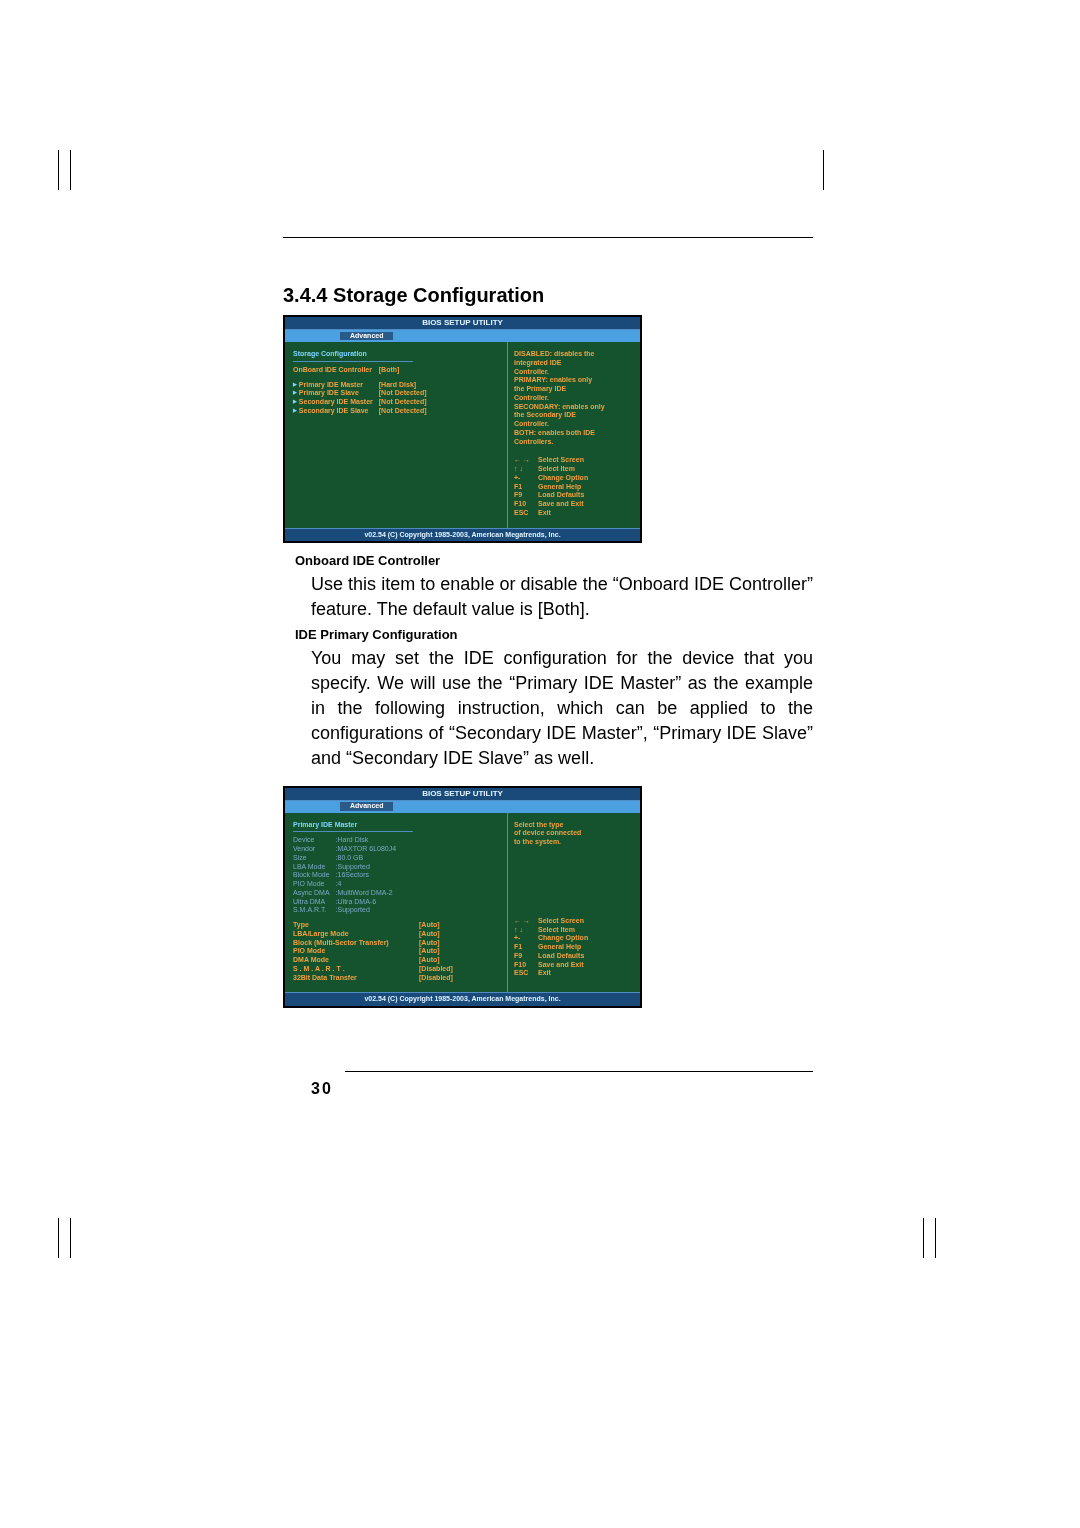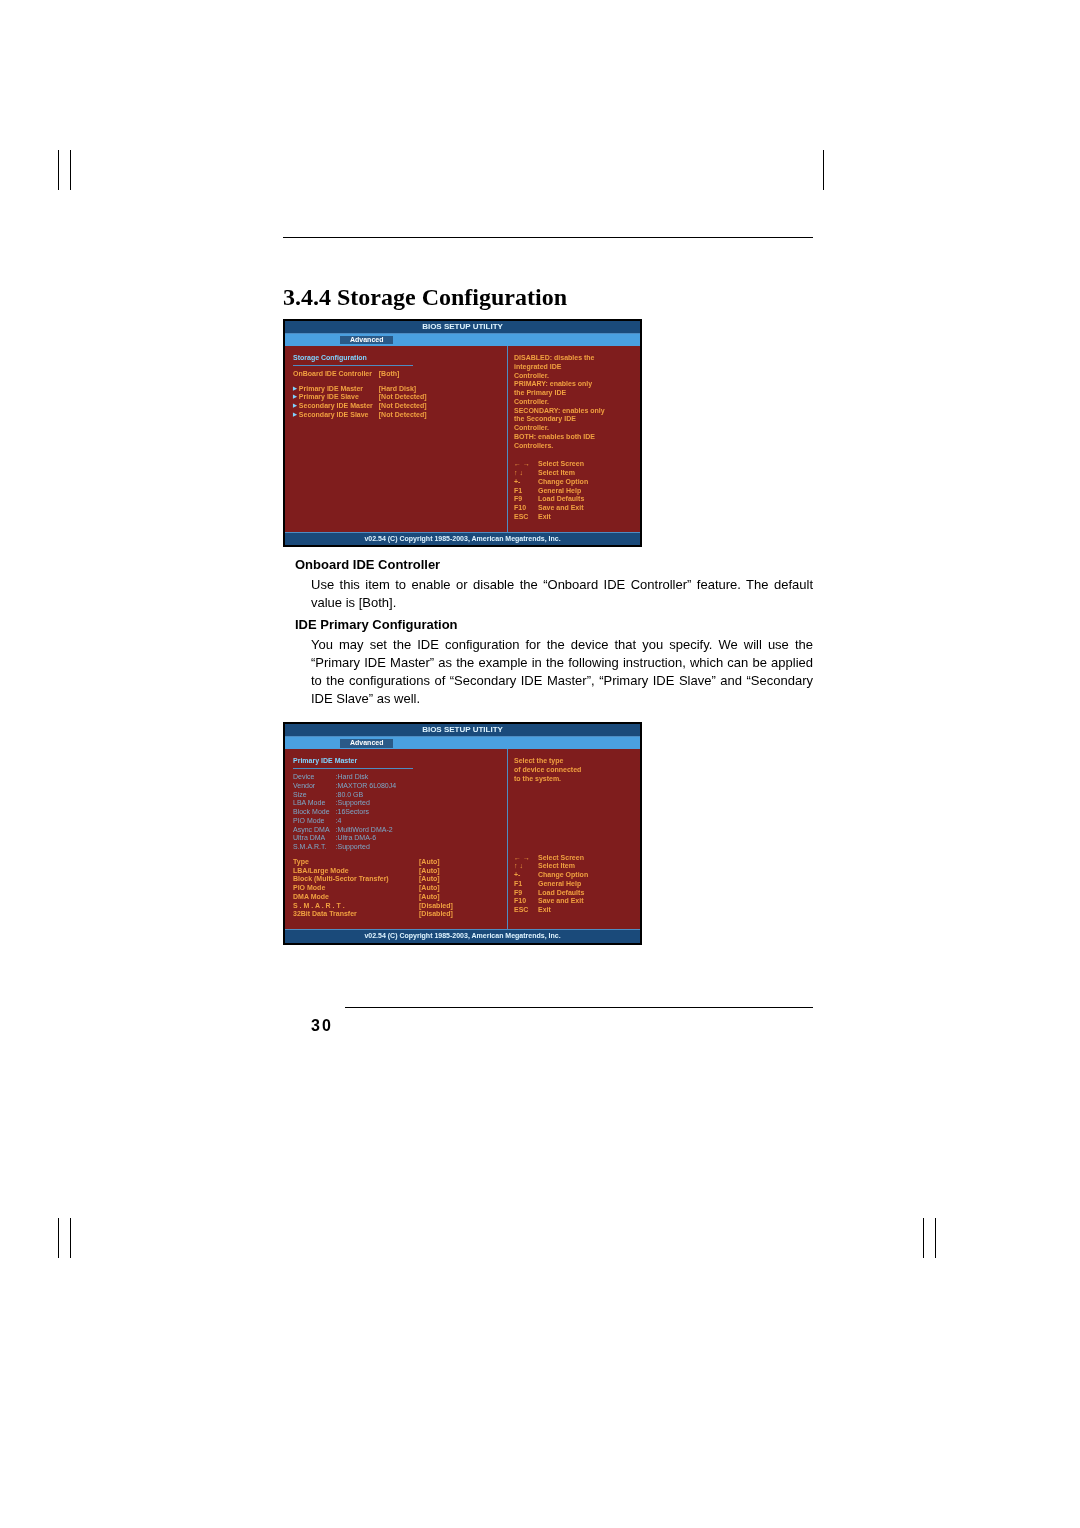--- a/index.html
+++ b/index.html
@@ -39,31 +39,31 @@
     width: 530px;
   }
 
   .hr-top {
     border: none;
     border-top: 1px solid #000;
     margin: 0 0 46px 0;
   }
 
   .section-title {
-    font-family: Liberation Serif, serif;
-    font-weight: bold;
-    font-size: 24px;
+    font-family: Liberation Sans, sans-serif;
+    font-weight: bold;
+    font-size: 20px;
     margin: 0 0 8px 0;
   }
 
   
   .bios {
     width: 355px;
     border: 2px solid #000;
-    background: #7f1d1d; 
+    background: #14532d; 
     font-family: "Trebuchet MS", Arial, sans-serif;
     font-size: 7px;
     line-height: 1.25;
     color: #5fbfe6;
     margin-bottom: 10px;
   }
   .bios-title {
     background: #1a4a7a;
     color: #dff4ff;
     text-align: center;
@@ -128,21 +128,21 @@
     border-top: 1px solid #4e8cc2;
   }
 
   .desc-block { margin: 6px 0 14px 0; }
   .desc-heading {
     font-weight: bold;
     font-size: 13px;
     margin: 4px 0 4px 12px;
   }
   .desc-text {
-    font-size: 13px;
+    font-size: 18px;
     line-height: 1.4;
     margin: 0 0 0 28px;
     text-align: justify;
   }
 
   .page-number {
     font-family: "Trebuchet MS", Arial, sans-serif;
     font-weight: bold;
     font-size: 16px;
     letter-spacing: 2px;

